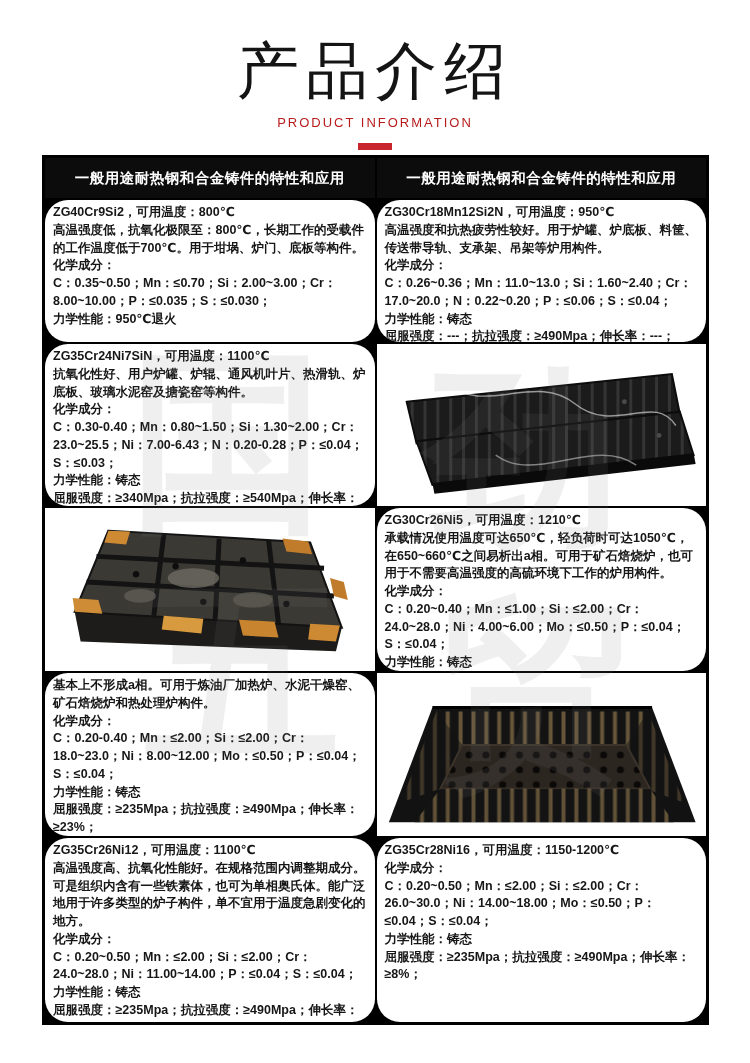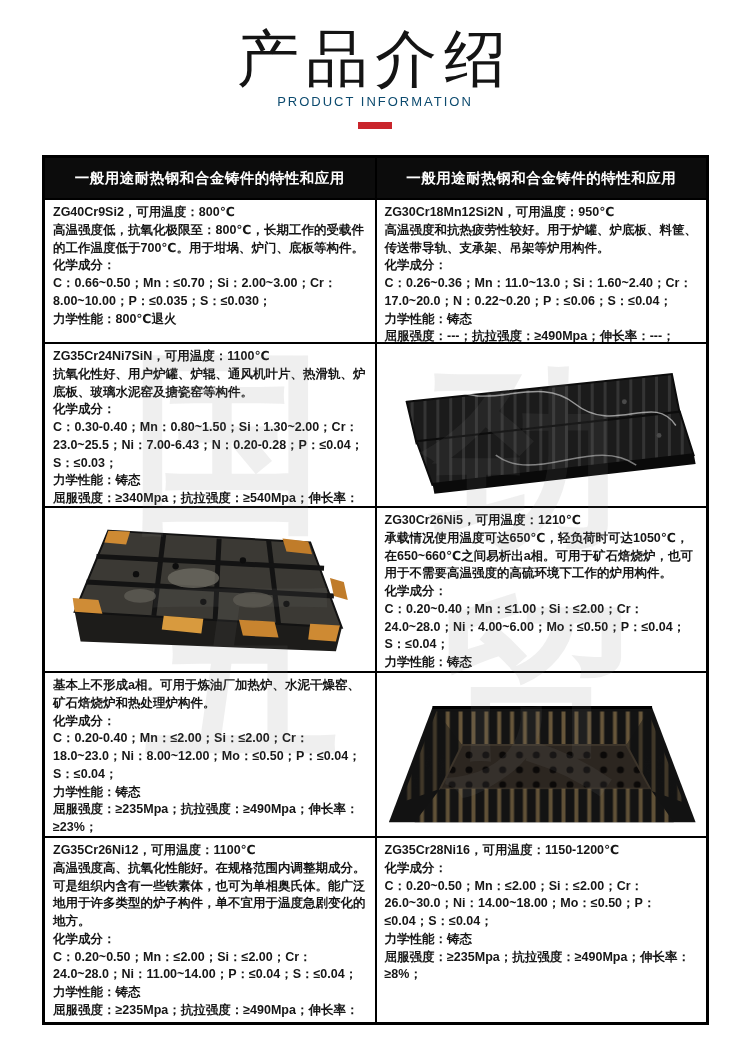--- a/index.html
+++ b/index.html
@@ -3,41 +3,41 @@
 <meta charset="utf-8">
 <style>
   html,body{margin:0;padding:0;background:#ffffff;}
   .page{
     position:relative;width:750px;height:1063px;margin:0 auto;background:#ffffff;
     font-family:"Liberation Sans","DejaVu Sans",sans-serif;overflow:hidden;
   }
   
   .title-area{position:absolute;top:26px;left:0;width:100%;text-align:center;}
   .page-title{
-    margin:0;font-size:62px;font-weight:500;color:#141414;letter-spacing:7px;line-height:1.05;
+    margin:12px;font-size:62px;font-weight:500;color:#141414;letter-spacing:7px;line-height:1.05;
   }
   .page-subtitle{
-    margin-top:3px;font-size:13px;font-weight:500;color:#0c4a6e;letter-spacing:2px;
+    margin-top:3px;font-size:13px;font-weight:500;color:#b91c1c;letter-spacing:2px;
   }
   .accent-dash{width:34px;height:7px;margin:13px auto 0;background:#c9252c;}
   
   .tbl{
     position:absolute;left:42px;top:155px;width:667px;height:870px;box-sizing:border-box;
     border:3px solid #000;background:#000;
     display:grid;grid-template-columns:1fr 1fr;
     grid-template-rows:40px 142px 162px 163px 163px 1fr;
     gap:2px;
   }
   .cell{background:#ffffff;overflow:hidden;}
   .cell.hd{
     background:#0c0c0c;color:#fff;display:flex;align-items:center;justify-content:center;
     font-size:14.5px;font-weight:700;letter-spacing:0.5px;
   }
   .cell.text{
-    padding:4px 8px 0 8px;font-size:12.5px;line-height:1.42;font-weight:700;color:#161616;
+    padding:4px 8px 0 8px;font-size:12.5px;line-height:1.42;font-weight:700;color:#161616;border-radius:23px;
   }
   .cell.text .ln{margin:0;}
   .cell.img{display:flex;align-items:center;justify-content:center;}
   .cell.img svg{width:100%;height:100%;display:block;}
   
   .wm{
     position:absolute;z-index:5;pointer-events:none;
     font-size:195px;font-weight:800;line-height:1;color:rgba(125,125,125,0.12);
   }
   .wm1{left:130px;top:345px;}
@@ -58,22 +58,22 @@
 
   <div class="tbl">
 
     <div class="cell hd">一般用途耐热钢和合金铸件的特性和应用</div>
     <div class="cell hd">一般用途耐热钢和合金铸件的特性和应用</div>
 
     <div class="cell text">
         <div class="ln">ZG40Cr9Si2，可用温度：800℃</div>
         <div class="ln">高温强度低，抗氧化极限至：800℃，长期工作的受载件的工作温度低于700℃。用于坩埚、炉门、底板等构件。</div>
         <div class="ln">化学成分：</div>
-        <div class="ln">C：0.66~0.50；Mn：≤0.70；Si：2.00~3.00；Cr：8.00~10.00；P：≤0.035；S：≤0.030；</div>
-        <div class="ln">力学性能：800℃退火</div>
+        <div class="ln">C：0.35~0.50；Mn：≤0.70；Si：2.00~3.00；Cr：8.00~10.00；P：≤0.035；S：≤0.030；</div>
+        <div class="ln">力学性能：950℃退火</div>
       </div>
     <div class="cell text">
         <div class="ln">ZG30Cr18Mn12Si2N，可用温度：950℃</div>
         <div class="ln">高温强度和抗热疲劳性较好。用于炉罐、炉底板、料筐、传送带导轨、支承架、吊架等炉用构件。</div>
         <div class="ln">化学成分：</div>
         <div class="ln">C：0.26~0.36；Mn：11.0~13.0；Si：1.60~2.40；Cr：17.0~20.0；N：0.22~0.20；P：≤0.06；S：≤0.04；</div>
         <div class="ln">力学性能：铸态</div>
         <div class="ln">屈服强度：---；抗拉强度：≥490Mpa；伸长率：---；</div>
       </div>
 

